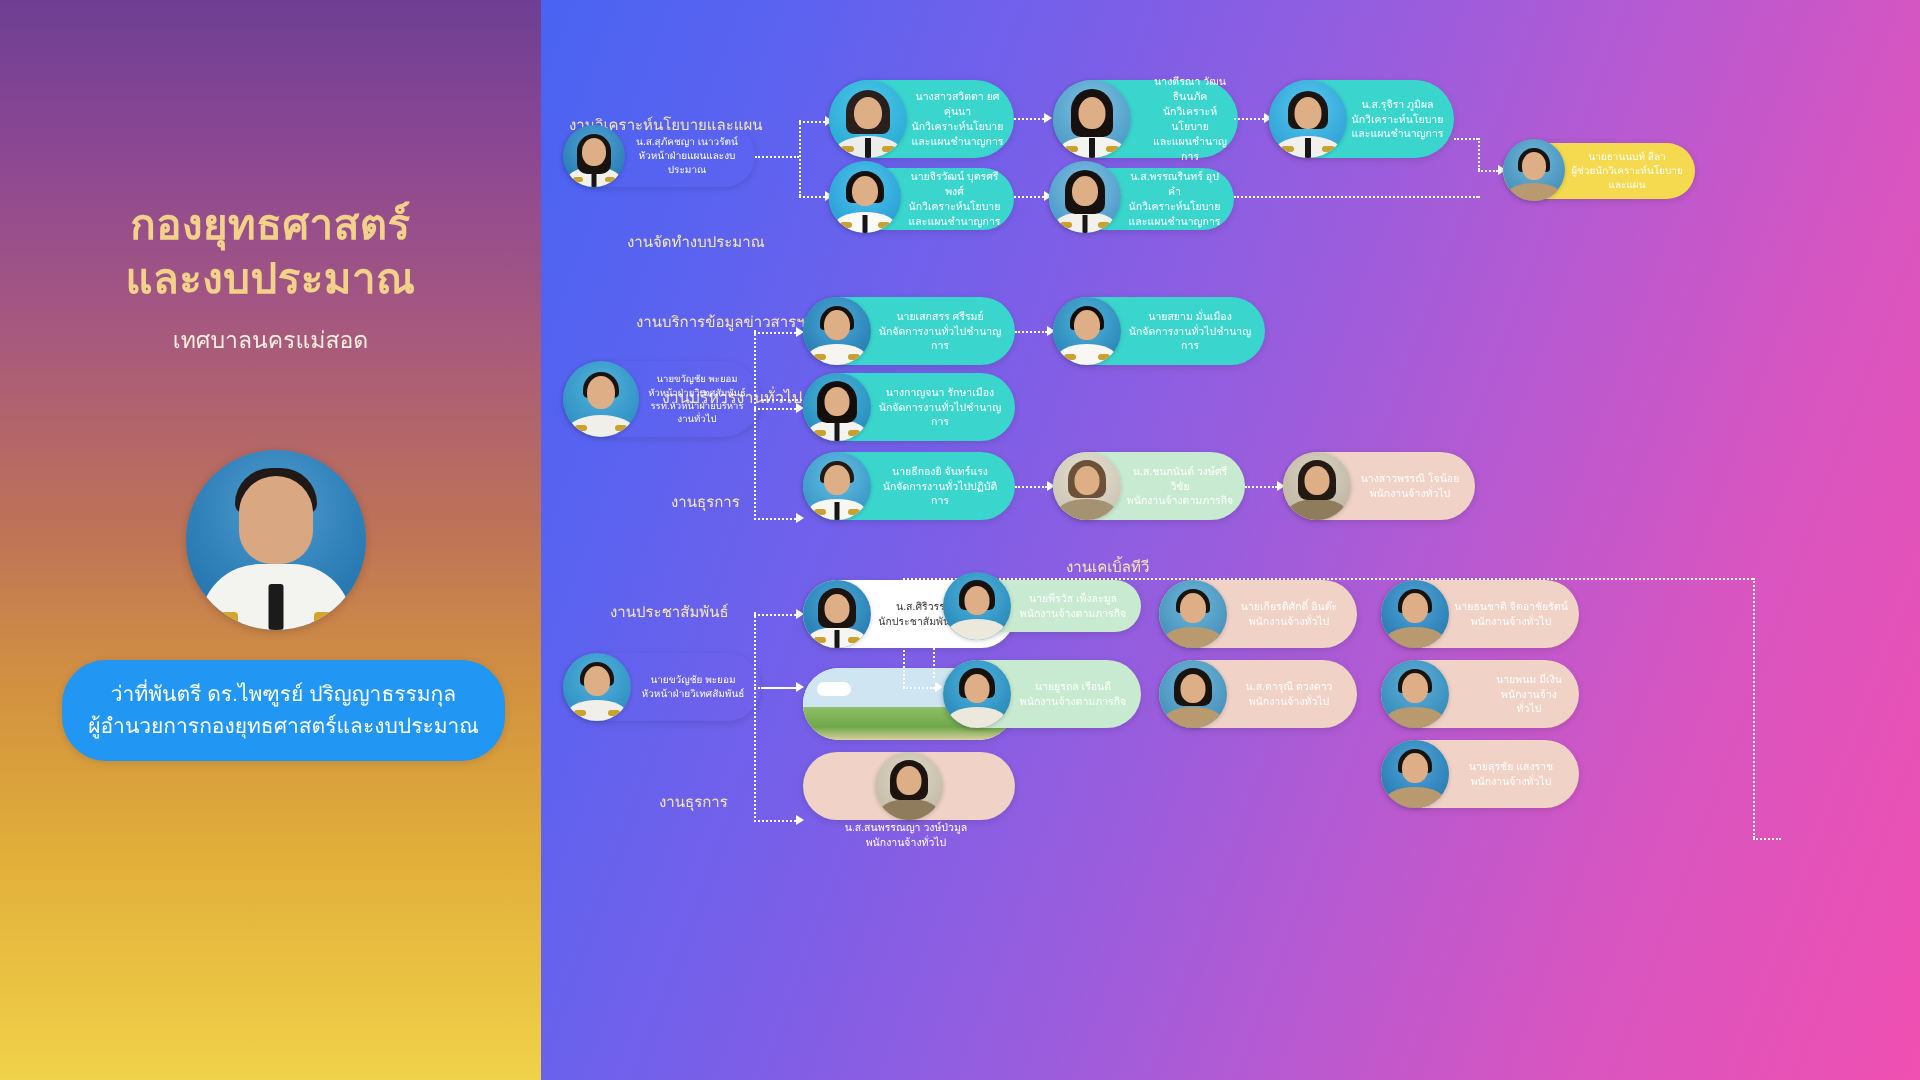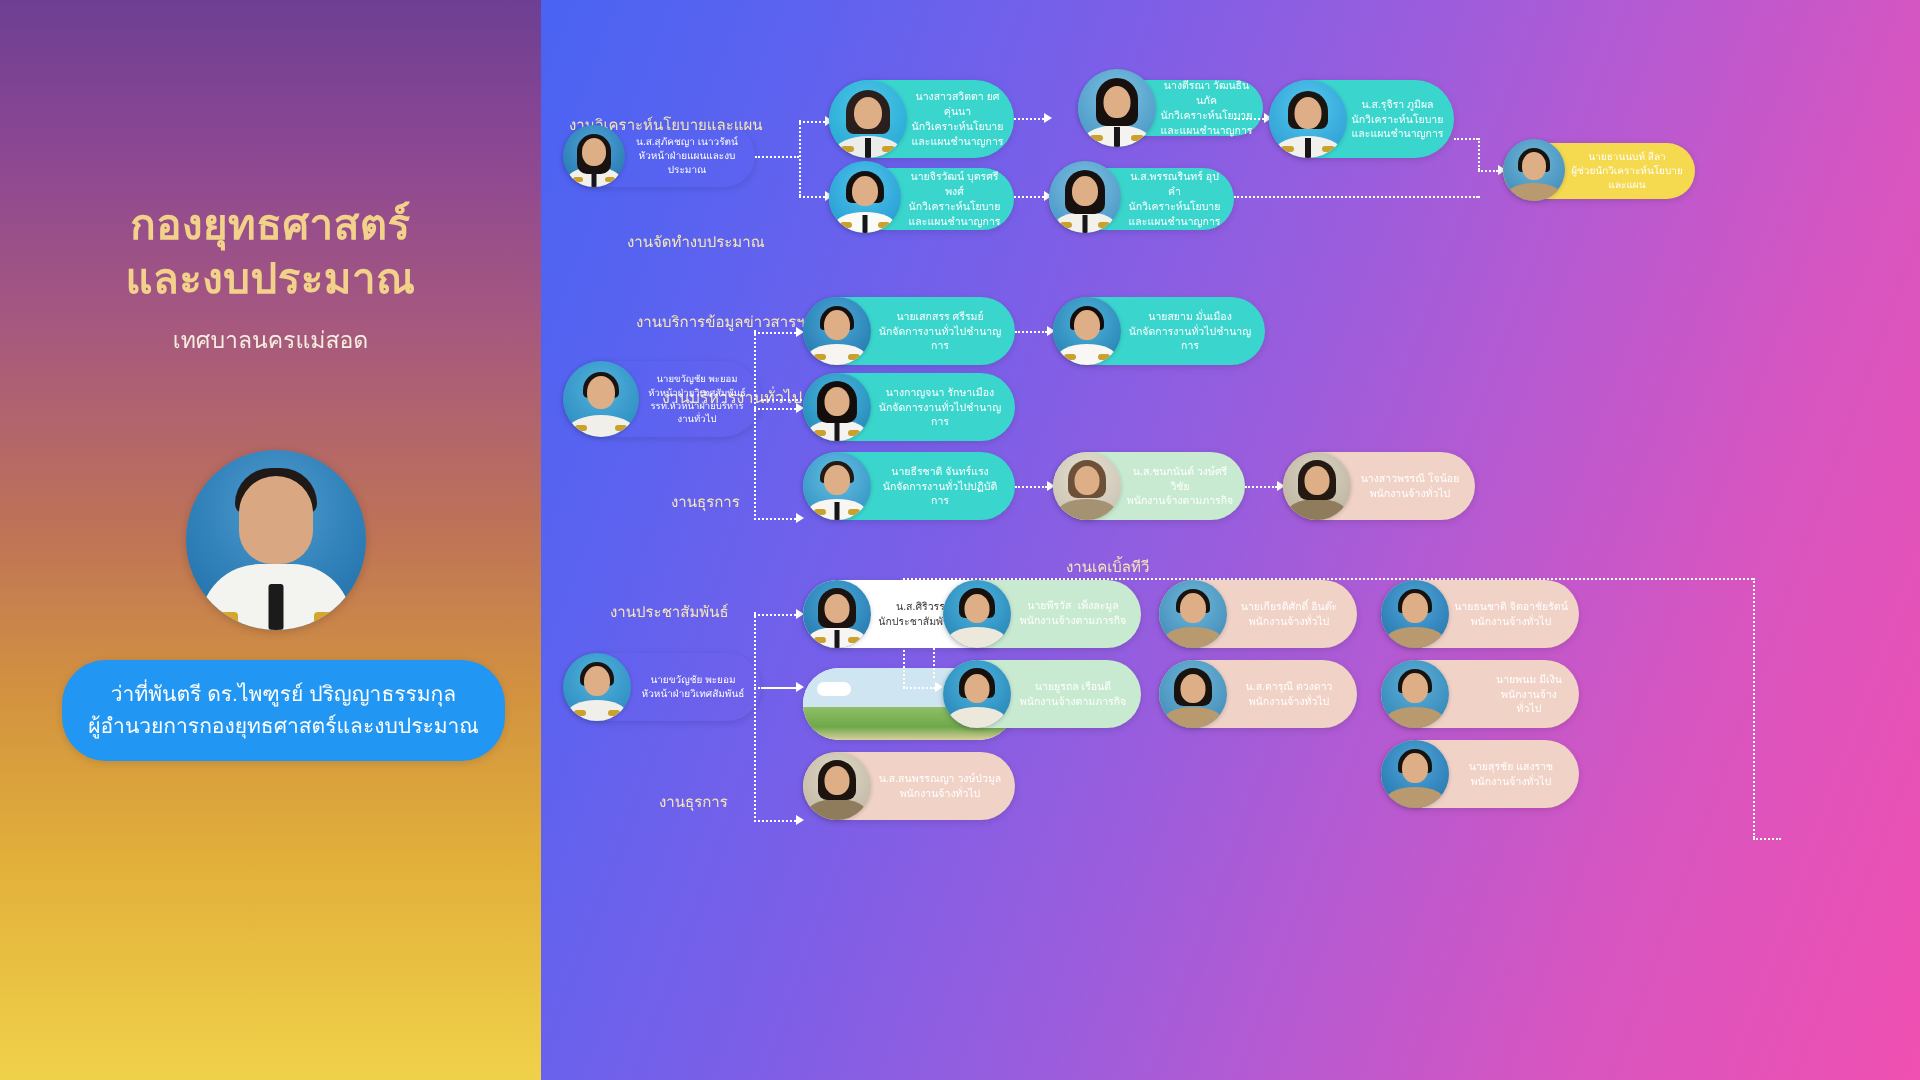--- a/index.html
+++ b/index.html
@@ -220,21 +220,21 @@
       </div>
       <div class="txt" style="font-size:10.5px;color:#ffffff;">
         <span class="nm">นางสาวสวิตตา ยศคุ่นนา</span>
         <span class="po">นักวิเคราะห์นโยบาย</span>
         <span class="po">และแผนชำนาญการ</span>
       </div>
     </div>
     <div class="hdot" style="left:473px; top:118px; width:30px;"></div>
     <div class="arrow" style="left:503px; top:113px;"></div>
 
-    <div class="node" style="left:537px; top:80px; width:185px; height:56px; background:#3ad6cd;">
+    <div class="node" style="left:512px; top:80px; width:185px; height:78px; background:#3ad6cd;gap:17px;">
       <div class="avatar" style="width:78px;height:78px;">
         <div style="position:absolute;inset:0;background:radial-gradient(circle at 50% 35%,#7fc3e2,#3d8fc0);"></div>
         <div class="av-body" style="width:66px;height:30px;background:#f4f3ef;"></div>
         <div class="av-hair" style="top:9px;width:42px;height:48px;border-radius:21px 21px 10px 10px;background:#17100e;"></div>
         <div class="av-head" style="top:17px;width:27px;height:32px;"></div>
         <div class="av-tie" style="width:6px;height:20px;"></div>
         <div class="av-ep-l" style="left:12px;bottom:6px;width:13px;height:6px;"></div>
         <div class="av-ep-r" style="right:12px;bottom:6px;width:13px;height:6px;"></div>
       </div>
       <div class="txt" style="font-size:10.5px;color:#ffffff;">
@@ -401,21 +401,21 @@
       <div class="avatar" style="width:68px;height:68px;">
         <div style="position:absolute;inset:0;background:radial-gradient(circle at 50% 35%,#63bfe4,#2d8bbd);"></div>
         <div class="av-body" style="width:60px;height:28px;background:#f7f6f2;"></div>
         <div class="av-hair" style="top:9px;width:34px;height:22px;border-radius:17px 17px 4px 4px;background:#241a14;"></div>
         <div class="av-head" style="top:13px;width:26px;height:30px;"></div>
         <div class="av-tie" style="width:5px;height:18px;"></div>
         <div class="av-ep-l" style="left:11px;bottom:5px;width:12px;height:6px;"></div>
         <div class="av-ep-r" style="right:11px;bottom:5px;width:12px;height:6px;"></div>
       </div>
       <div class="txt" style="font-size:10.5px;color:#ffffff;">
-        <span class="nm">นายธีรชาติ จันทร์แรง</span>
+        <span class="nm">นายธีกองยิ จันทร์แรง</span>
         <span class="po">นักจัดการงานทั่วไปปฏิบัติการ</span>
       </div>
     </div>
     <div class="hdot" style="left:474px; top:486px; width:32px;"></div>
     <div class="arrow" style="left:506px; top:481px;"></div>
 
     <div class="node" style="left:512px; top:452px; width:192px; height:68px; background:#c8ead0;">
       <div class="avatar" style="width:68px;height:68px;">
         <div style="position:absolute;inset:0;background:radial-gradient(circle at 50% 35%,#e7e2d6,#c4bba8);"></div>
         <div class="av-body" style="width:60px;height:28px;background:#a59272;"></div>
@@ -487,42 +487,42 @@
       </div>
     </div>
 
     <div class="scenery" style="left:262px; top:668px; width:212px; height:72px;">
       <div class="sky"></div>
       <div class="hill"></div>
       <div class="cloud" style="left:14px; top:14px;"></div>
       <div class="cap">......</div>
     </div>
 
-    <div class="node" style="left:262px; top:752px; width:212px; height:68px; background:#f0d2c6;">
+    <div class="node" style="left:262px; top:752px; width:212px; height:68px; background:#f0d2c6;flex-direction:column;">
       <div class="avatar" style="width:68px;height:68px;">
         <div style="position:absolute;inset:0;background:radial-gradient(circle at 50% 35%,#dfd9c8,#bcb29c);"></div>
         <div class="av-body" style="width:60px;height:28px;background:#8f7c5c;"></div>
         <div class="av-hair" style="top:8px;width:38px;height:40px;border-radius:19px 19px 9px 9px;background:#1d1410;"></div>
         <div class="av-head" style="top:14px;width:25px;height:29px;"></div>
       </div>
       <div class="txt" style="font-size:10.5px;color:#ffffff;">
         <span class="nm">น.ส.สนพรรณญา วงษ์ป่วมูล</span>
         <span class="po">พนักงานจ้างทั่วไป</span>
       </div>
     </div>
 
     <div class="vdot" style="left:392px; top:648px; height:30px;"></div>
     <div class="hdot" style="left:362px; top:578px; width:850px;"></div>
     <div class="vdot" style="left:362px; top:578px; height:110px;"></div>
     <div class="hdot" style="left:362px; top:687px; width:32px;"></div>
     <div class="arrow" style="left:394px; top:682px;"></div>
     <div class="vdot" style="left:1212px; top:578px; height:260px;"></div>
     <div class="hdot" style="left:1212px; top:838px; width:28px;"></div>
 
-    <div class="node" style="left:402px; top:580px; width:198px; height:68px; background:#c8ead0;font-family:Liberation Mono, monospace;">
+    <div class="node" style="left:402px; top:580px; width:198px; height:52px; background:#c8ead0;">
       <div class="avatar" style="width:68px;height:68px;">
         <div style="position:absolute;inset:0;background:radial-gradient(circle at 50% 35%,#4fb5dd,#1e7cb0);"></div>
         <div class="av-body" style="width:60px;height:28px;background:#ece8dc;"></div>
         <div class="av-hair" style="top:8px;width:36px;height:30px;border-radius:18px 18px 6px 6px;background:#17110e;"></div>
         <div class="av-head" style="top:14px;width:25px;height:29px;"></div>
       </div>
       <div class="txt" style="font-size:10.5px;color:#ffffff;">
         <span class="nm">นายพีรวัส เพ็งละมูล</span>
         <span class="po">พนักงานจ้างตามภารกิจ</span>
       </div>

